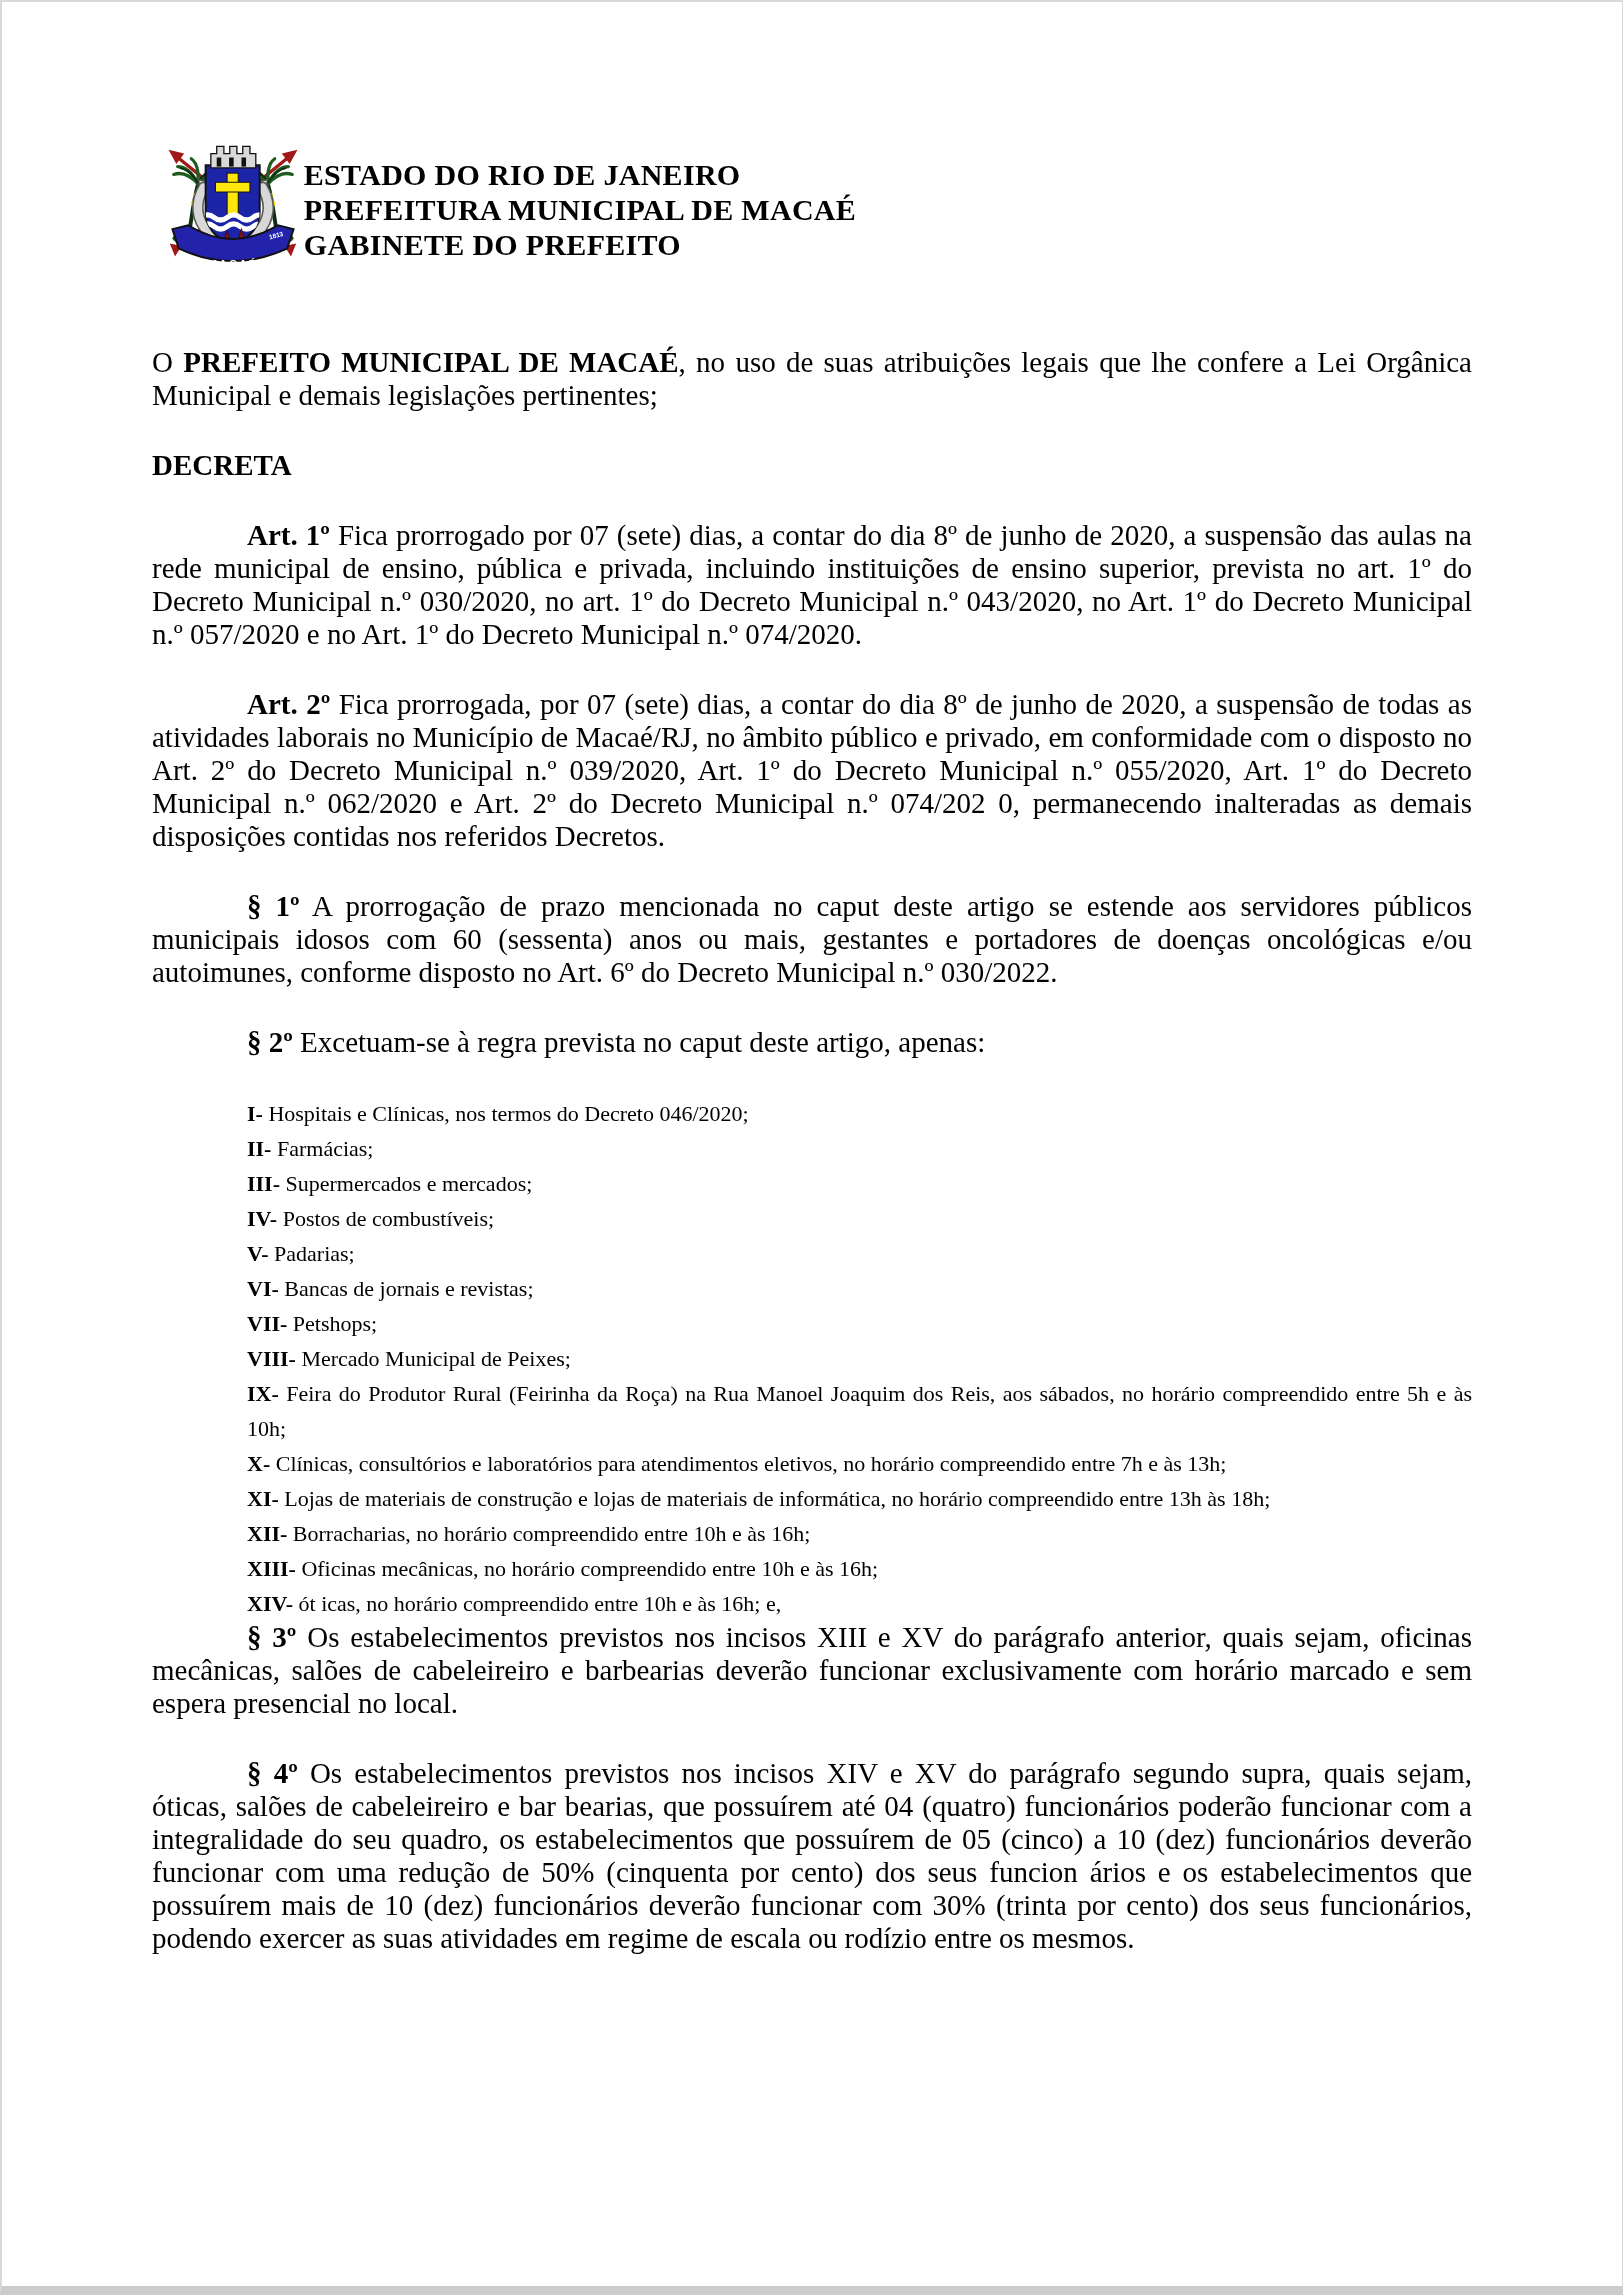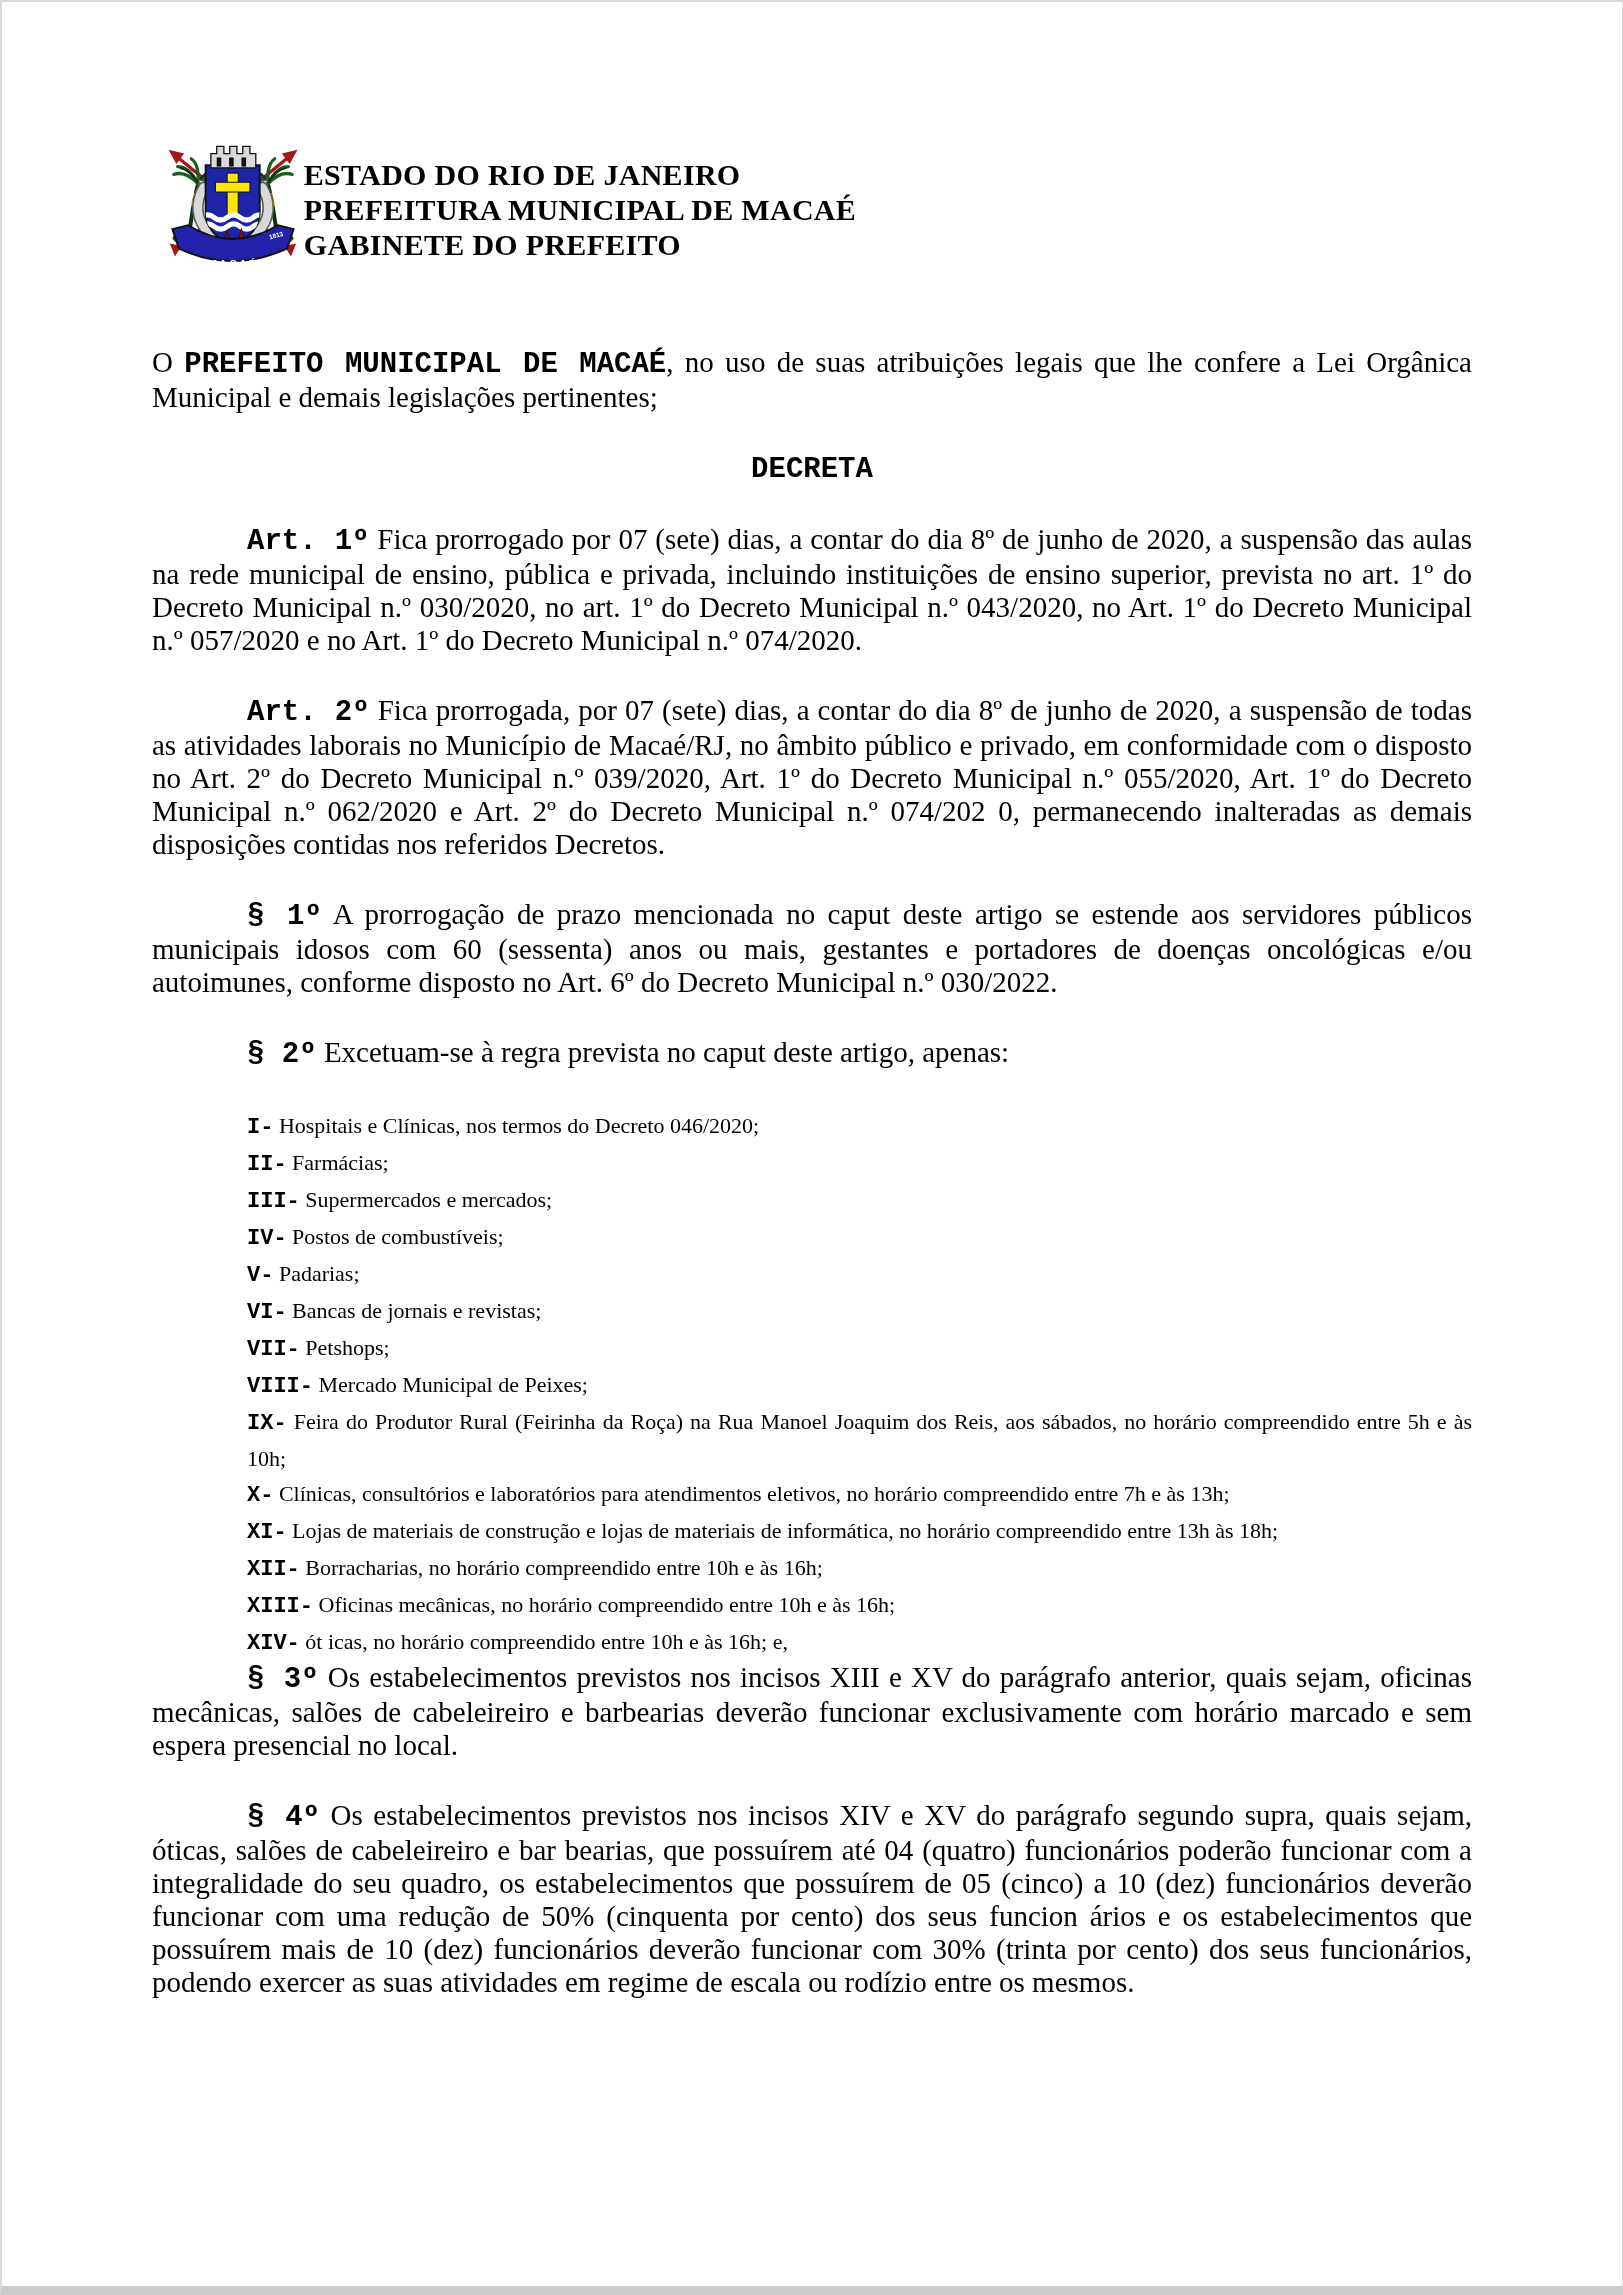--- a/index.html
+++ b/index.html
@@ -18,24 +18,24 @@
   }
   .content{padding:0 150px 0 150px;}
   .header{display:flex;align-items:flex-start;margin:137px 0 0 9.8px;}
   .crest-box{width:142px;height:136px;flex:0 0 auto;}
   .crest-box svg{display:block;width:142px;height:136px;}
   .org{padding-top:18.3px;}
   .org-line{font-weight:bold;font-size:30px;line-height:35px;white-space:nowrap;letter-spacing:0.3px;}
   .doc-body{margin-top:71px;}
   p.para{margin:0 0 37px 0;font-size:29px;line-height:33px;text-align:justify;}
   p.indent{text-indent:95px;}
-  p.center{text-align:center;text-indent:0;}
+  p.center{text-align:left;text-indent:0;}
   p.item{margin:0 0 0 95px;font-size:22px;line-height:35px;text-align:justify;}
   p.item-last{margin-bottom:37px;}
-  .b{font-weight:bold;font-family:Liberation Mono, monospace;}
+  .b{font-weight:bold;}
   
   .shield{fill:var(--shield-blue,#1c24a8);stroke:#111;stroke-width:3;}
   .cross{fill:var(--cross-yellow,#ffe60a);stroke:#111;stroke-width:1.5;}
   .crown{fill:var(--crown-gray,#d9d9d9);stroke:#111;stroke-width:2;}
   .crown-door{fill:#111;}
   .wave{fill:none;stroke:#ffffff;stroke-width:8;stroke-linecap:round;}
   .sail{fill:var(--boat-red,#8a1212);stroke:#300;stroke-width:1;}
   .arrow-shaft{stroke:var(--arrow-red,#a01818);stroke-width:5;}
   .arrow-head{fill:var(--arrow-red,#a01818);}
   .palm-frond{fill:none;stroke:var(--palm-green,#1f5c1f);stroke-width:5;stroke-linecap:round;}

